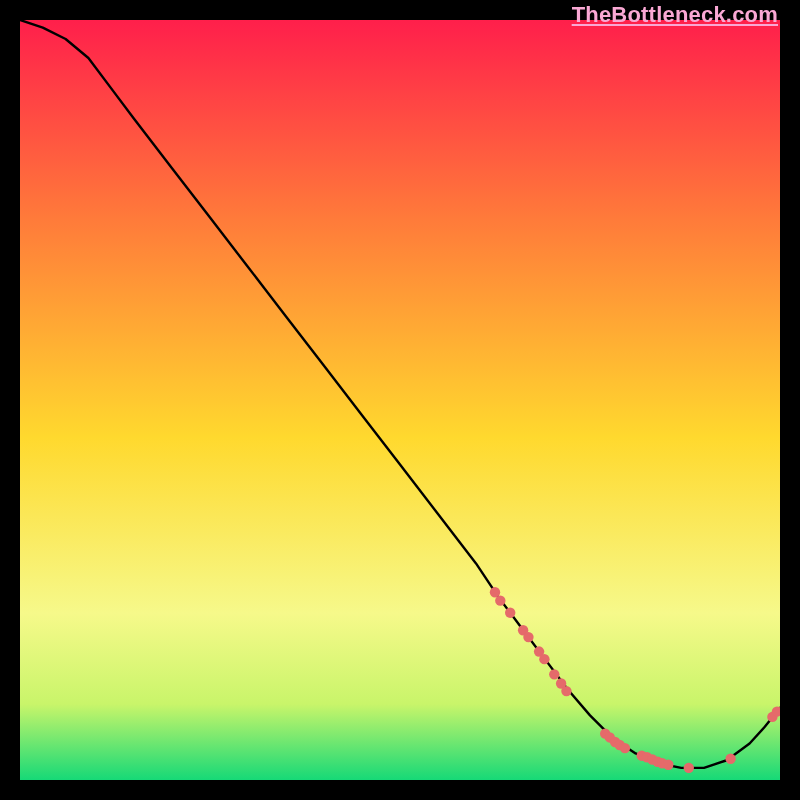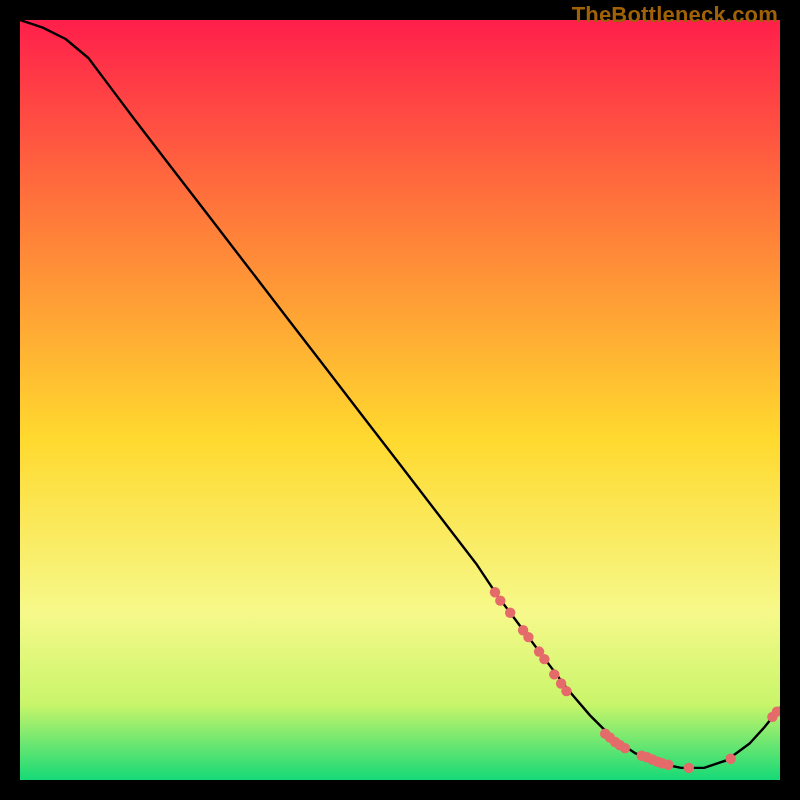--- a/index.html
+++ b/index.html
@@ -32,23 +32,24 @@
   .curve {
     position: absolute;
     inset: 0;
   }
   .watermark {
     position: absolute;
     top: 2px;
     right: 22px;
     font-size: 22px;
     font-weight: 600;
-    color: #a16207;
+    color: #f9a8d4;
     letter-spacing: 0.2px;
     user-select: none;
+    text-decoration: underline;
   }
 </style>
 </head>
 <body>
 
 <div class="stage">
   <div class="plot-area">
     <svg class="gradient" viewBox="0 0 760 760" preserveAspectRatio="none">
       <defs>
         <linearGradient id="bg" x1="0" y1="0" x2="0" y2="1">

